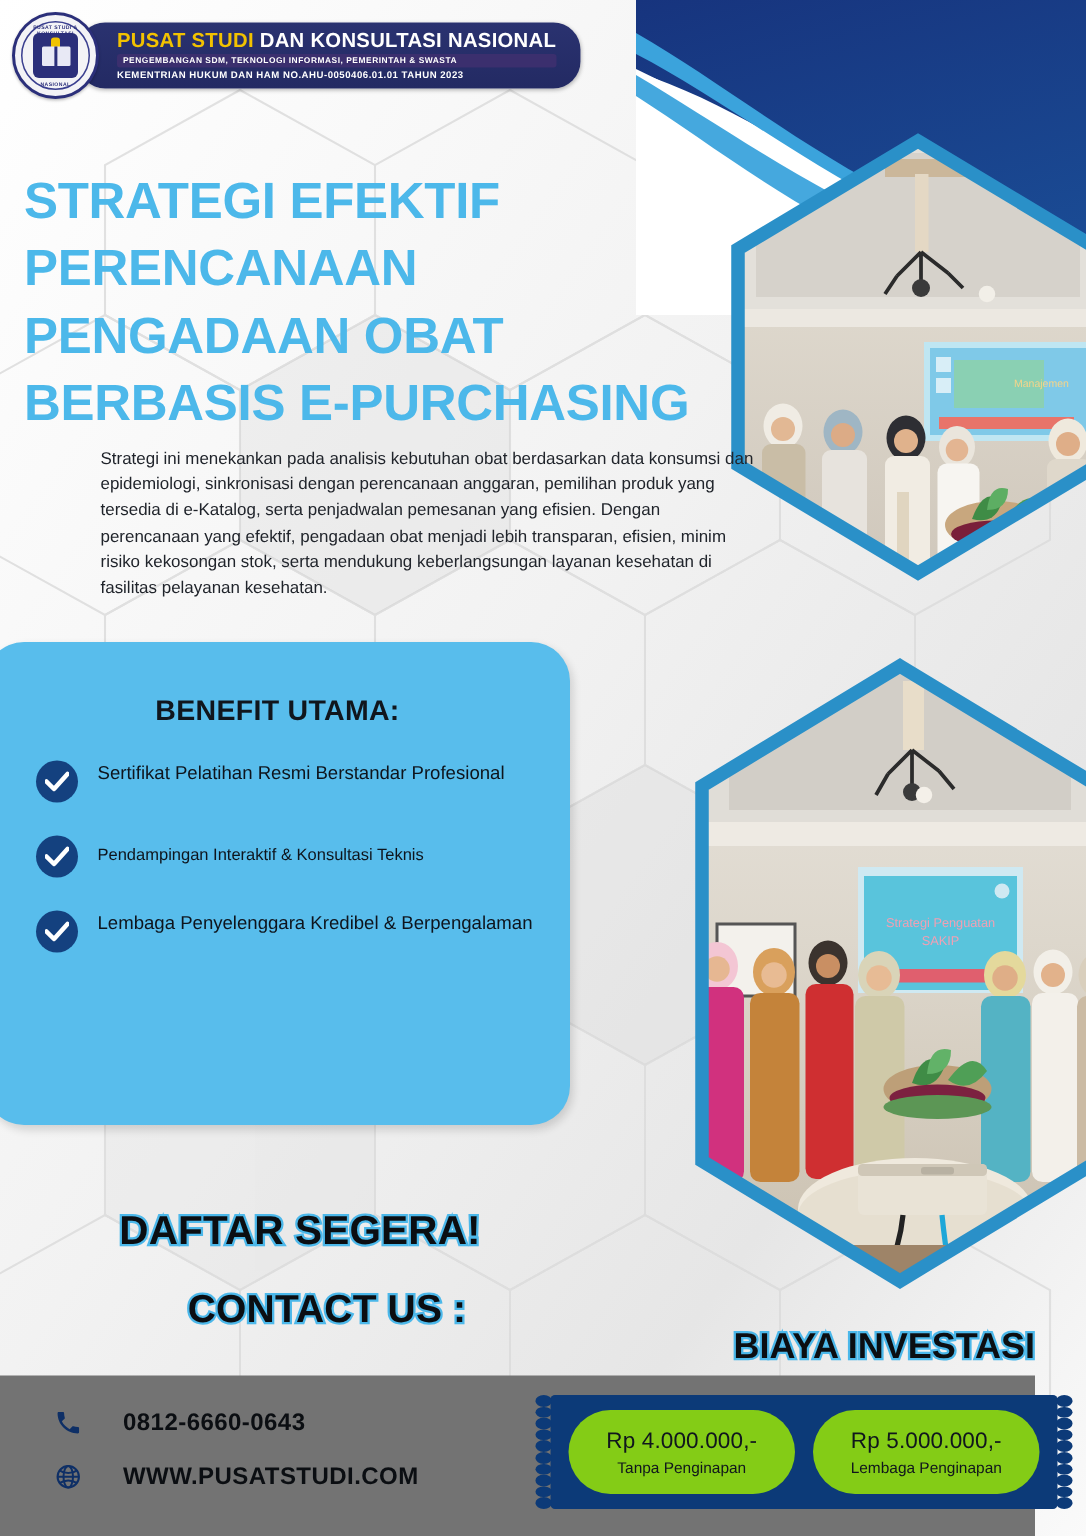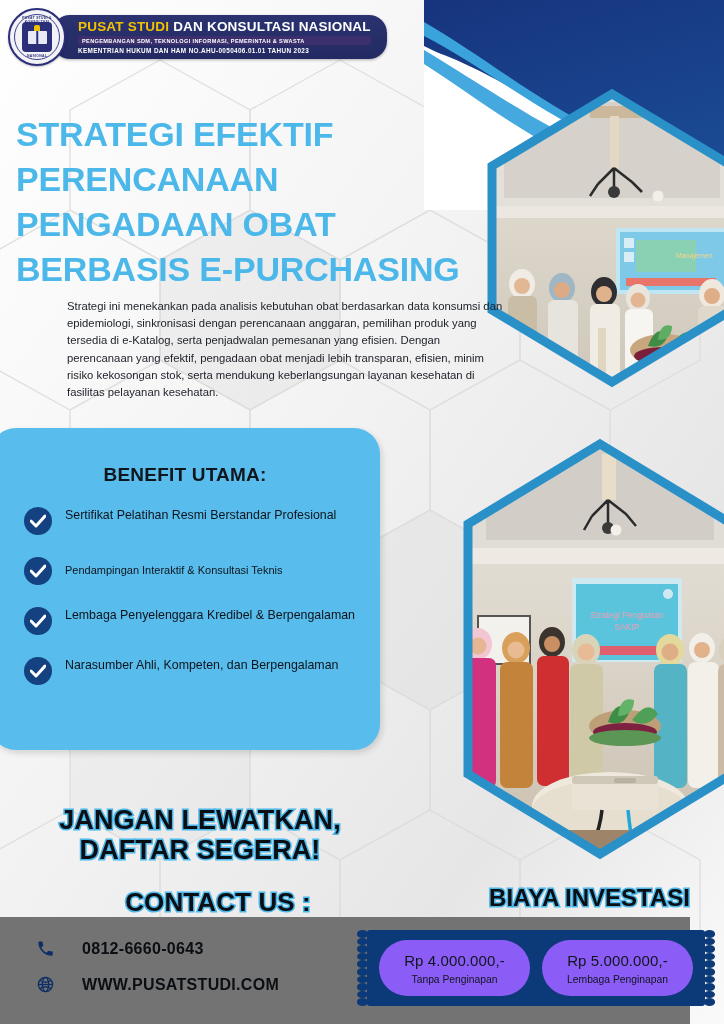--- a/index.html
+++ b/index.html
@@ -180,21 +180,21 @@
   .notches.right { right:0; }
   .notch {
     width:11px; height:7.6px; background:#0c3a78;
     border-radius:50%;
   }
   .pills {
     position:absolute; inset:0; display:flex; align-items:center;
     justify-content:space-evenly; padding:0 22px; gap:12px;
   }
   .pill {
-    flex:1; height:56px; background:#8b5cf6; border-radius:28px;
+    flex:1; height:56px; background:#84cc16; border-radius:28px;
     display:flex; flex-direction:column; align-items:center; justify-content:center;
   }
   .pill .amt { font-size:15px; color:#10161d; letter-spacing:.1px; }
   .pill .lbl { font-size:10.3px; color:#10161d; margin-top:5px; }
 
   
   .photo { position:absolute; z-index:12; }
   .photo svg { display:block; }
 </style>
 </head>
@@ -461,34 +461,25 @@
 
       <div class="brow">
         <div class="chk">
           <svg width="16" height="14" viewBox="0 0 16 14">
               <path d="M1 7 L6 12 L15 2" stroke="#ffffff" stroke-width="3" fill="none" stroke-linecap="round" stroke-linejoin="round"></path>
             </svg>
         </div>
         <div class="btxt">Lembaga Penyelenggara Kredibel &amp; Berpengalaman</div>
       </div>
 
-      <div class="brow">
-        <div class="chk">
-          <svg width="16" height="14" viewBox="0 0 16 14">
-              <path d="M1 7 L6 12 L15 2" stroke="#ffffff" stroke-width="3" fill="none" stroke-linecap="round" stroke-linejoin="round"></path>
-            </svg>
-        </div>
-        <div class="btxt">Narasumber Ahli, Kompeten, dan Berpengalaman</div>
-      </div>
 
     </div>
   </div>
 
   <div class="cta">
-    <div class="l1">JANGAN LEWATKAN,</div>
     <div class="l2">DAFTAR SEGERA!</div>
     <div class="l3">CONTACT US :</div>
   </div>
 
   <div class="biaya">BIAYA INVESTASI</div>
 
   <div class="footer">
     <div class="contact-row r1">
       <span class="ico">
         <svg width="19" height="19" viewBox="0 0 24 24" fill="#0e2f66">

